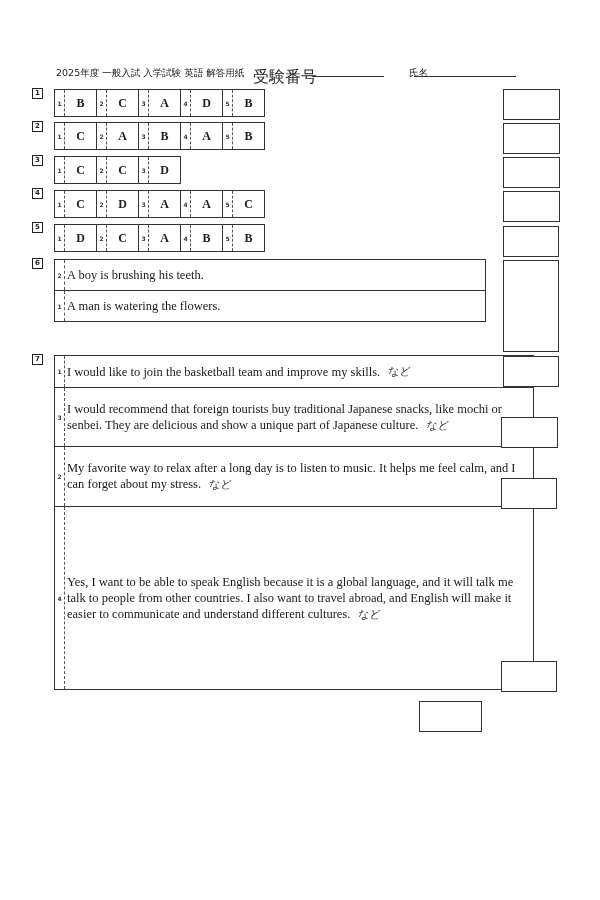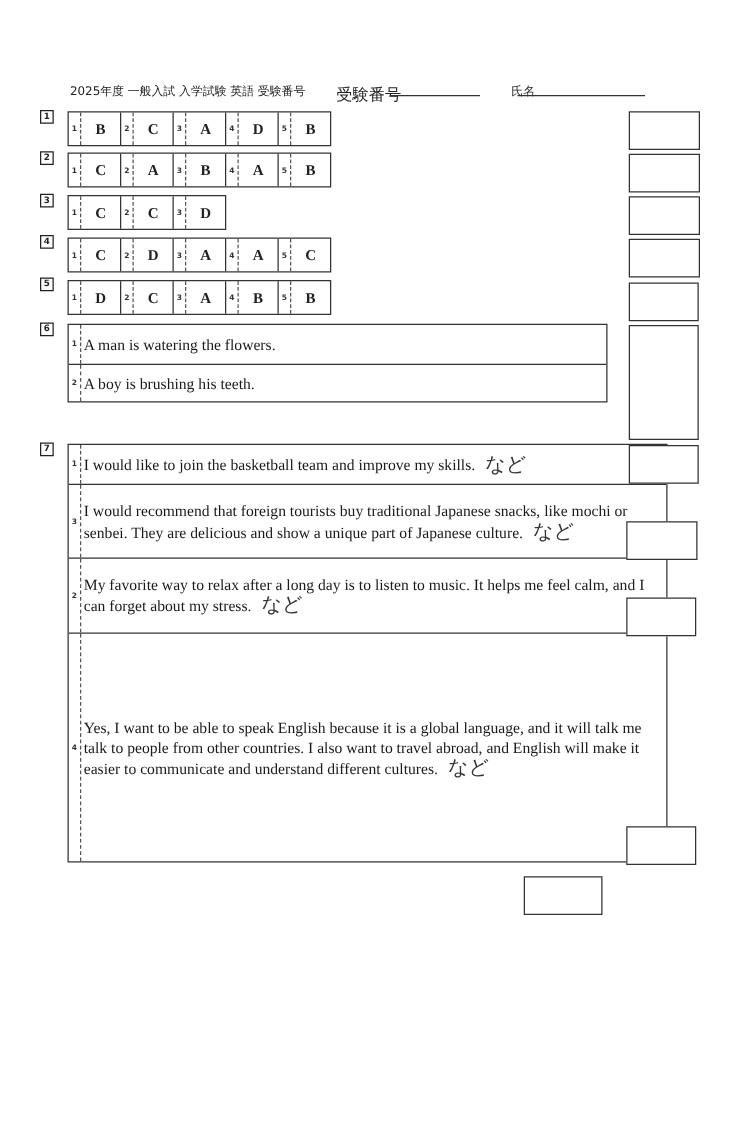--- a/index.html
+++ b/index.html
@@ -38,30 +38,30 @@
     .t-row:first-child { border-top: none; }
     .t-idx {
       width: 10px; border-right: 1px dashed #555;
       font-size: 6px; font-family: "DejaVu Sans", sans-serif; font-weight: bold;
       display: flex; align-items: center; justify-content: center; color: #333; flex-shrink: 0;
     }
     .t-ans {
       flex: 1; padding: 0 2px; font-size: 12.5px; line-height: 16px;
       display: flex; align-items: center; color: #1a1a1a;
     }
-    .nado { font-family: "DejaVu Sans", sans-serif; font-size: 16px; color: #333; margin-left: 8px; }
+    .nado { font-family: "DejaVu Sans", sans-serif; font-size: 11px; color: #333; margin-left: 8px; }
 
     .score-box { position: absolute; border: 1.5px solid #333; background: #fff; }
   </style>
 </head>
 <body>
 
 <div class="header">
-  <span style="left:0;">2025年度 一般入試 入学試験 英語 受験番号</span>
-  <span style="left:213px; font-size:13px;">受験番号</span>
+  <span style="left:0;">2025年度 一般入試 入学試験 英語 解答用紙</span>
+  <span style="left:197px; font-size:16px;">受験番号</span>
   <span style="left:256px;">
       <span class="line" style="width:72px;"></span>
     </span>
   <span style="left:338px;padding-left:15px;">氏名</span>
   <span style="left:358px;">
       <span class="line" style="width:102px;"></span>
     </span>
 </div>
 
 <div class="qnum" style="top:88px;">1</div>
@@ -171,27 +171,27 @@
       <div class="mc-ans">B</div>
     </div>
   <div class="mc-cell">
       <div class="mc-idx">5</div>
       <div class="mc-ans">B</div>
     </div>
 </div>
 
 <div class="qnum" style="top:258px;">6</div>
 <div class="text-table" style="top:259px; width:432px;">
+  <div class="t-row" style="height:30px;">
+    <div class="t-idx">2</div>
+    <div class="t-ans">A boy is brushing his teeth.</div>
+  </div>
   <div class="t-row" style="height:31px;">
     <div class="t-idx">1</div>
     <div class="t-ans">A man is watering the flowers.</div>
-  </div>
-  <div class="t-row" style="height:30px;">
-    <div class="t-idx">2</div>
-    <div class="t-ans">A boy is brushing his teeth.</div>
   </div>
 </div>
 
 <div class="qnum" style="top:354px;">7</div>
 <div class="text-table" style="top:355px; width:480px;">
   <div class="t-row" style="height:31px;">
     <div class="t-idx">1</div>
     <div class="t-ans">
         <span>I would like to join the basketball team and improve my skills.</span>
         <span class="nado">など</span>

